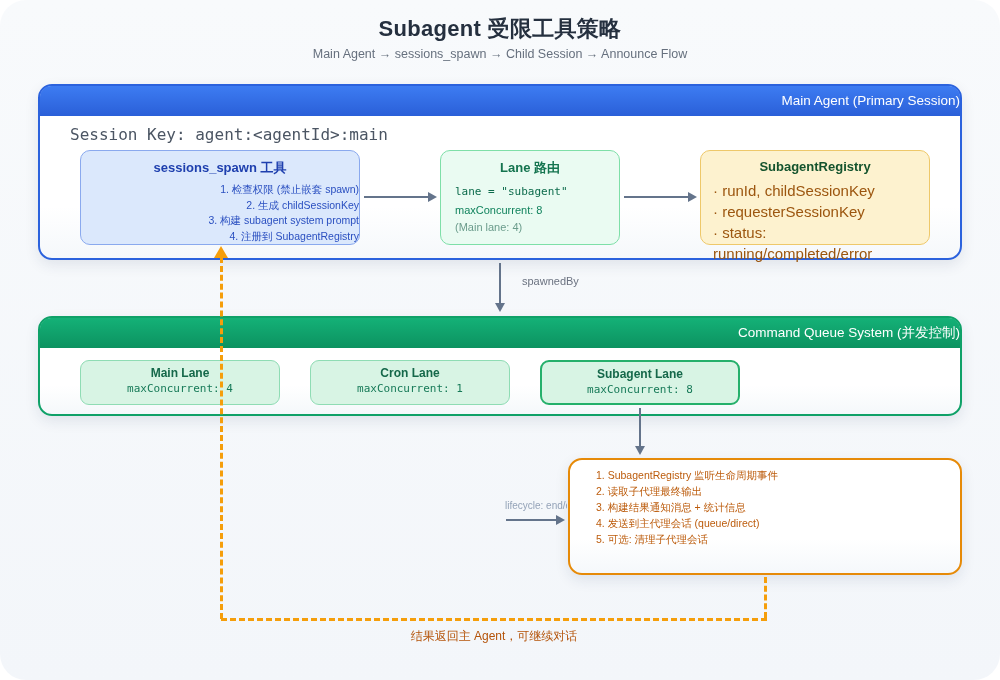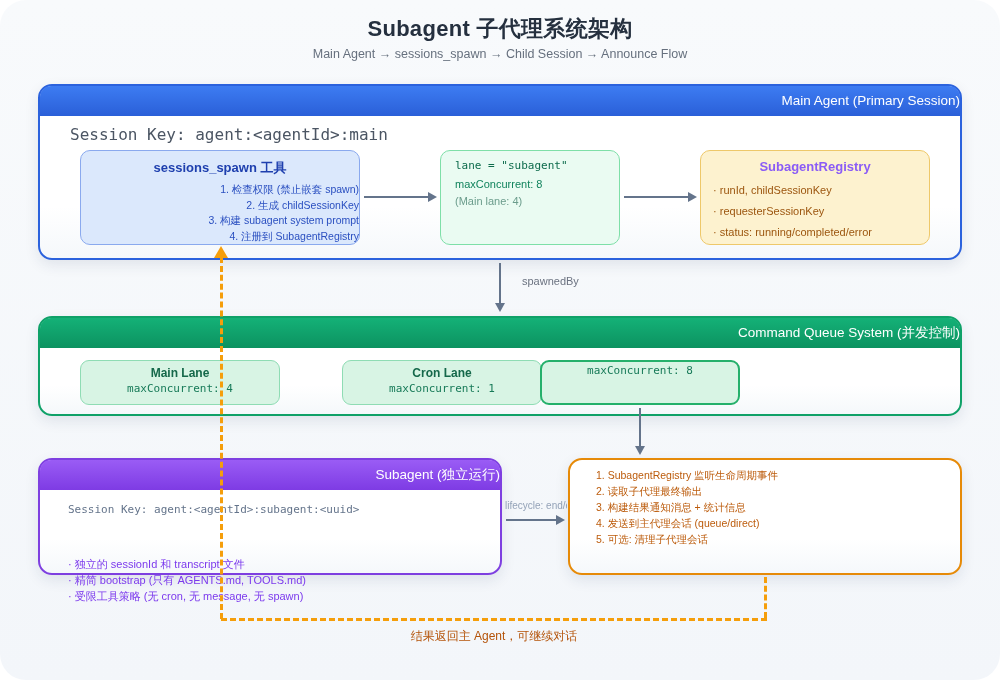--- a/index.html
+++ b/index.html
@@ -48,23 +48,23 @@
   .lane-box { left:440px; top:150px; width:180px; height:95px;
     background:#eafbf2; border:1.5px solid #7edfa8; }
   .lane-box .nt { color:#14744f; }
   .lane-line { padding-left:14px; font-size:11px; }
   .l1 { margin-top:8px; color:#0d6b4c; }
   .l2 { margin-top:6px; color:#11835d; }
   .l3 { margin-top:5px; color:#6b9c8c; }
 
   .reg-box { left:700px; top:150px; width:230px; height:95px;
     background:#fdf2cf; border:1.5px solid #eec86a; }
-  .reg-box .nt { color:#8b5cf6; }
+  .reg-box .nt { color:#14532d; }
   .dot-list { list-style:none; margin-top:6px; padding-left:12px; }
-  .dot-list li { font-size:11px; line-height:21px; }
+  .dot-list li { font-size:15px; line-height:21px; }
   .dot-list li::before { content:"·  "; }
   .reg-box .dot-list li { color:#9c560f; }
 
   
   .qlane { position:absolute; top:360px; width:200px; height:45px; border-radius:9px;
     background:#d8f4e4; border:1.5px solid #8fdcb4; text-align:center; }
   .qlane.strong { border:2px solid #25b06b; }
   .qlane .qt { font-size:12px; font-weight:bold; color:#15684a; margin-top:5px; }
   .qlane .qv { font-size:11px; color:#177a58; margin-top:2px; }
 
@@ -92,39 +92,40 @@
   .dash-head-up { position:absolute; width:0; height:0; z-index:6;
     border-left:7px solid transparent; border-right:7px solid transparent; border-bottom:12px solid #f59e0b; }
   .return-note { position:absolute; left:222px; top:628px; width:544px; text-align:center;
     font-size:12px; color:#b45309; z-index:6; }
 </style>
 </head>
 <body>
 
 <div class="canvas">
 
-  <div class="page-title">Subagent 子代理系统架构</div>
+  <div class="page-title">Subagent 受限工具策略</div>
   <div class="page-subtitle">Main Agent → sessions_spawn → Child Session → Announce Flow</div>
 
   <div class="section sec-main">
     <div class="hd">Main Agent (Primary Session)</div>
   </div>
   <div class="skey mono" style="left:70px; top:125px;">Session Key: agent:&lt;agentId&gt;:main</div>
 
   <div class="node spawn-box">
     <div class="nt">sessions_spawn 工具</div>
     <ol class="num-list">
       <li>检查权限 (禁止嵌套 spawn)</li>
       <li>生成 childSessionKey</li>
       <li>构建 subagent system prompt</li>
       <li>注册到 SubagentRegistry</li>
     </ol>
   </div>
 
   <div class="node lane-box">
+    <div class="nt">Lane 路由</div>
     <div class="lane-line l1 mono">lane = "subagent"</div>
     <div class="lane-line l2">maxConcurrent: 8</div>
     <div class="lane-line l3">(Main lane: 4)</div>
   </div>
 
   <div class="node reg-box">
     <div class="nt">SubagentRegistry</div>
     <ul class="dot-list">
       <li>runId, childSessionKey</li>
       <li>requesterSessionKey</li>
@@ -141,40 +142,32 @@
   <div class="head-down" style="left:495px; top:303px;"></div>
   <div class="flow-label" style="left:522px; top:275px;">spawnedBy</div>
 
   <div class="section sec-queue">
     <div class="hd">Command Queue System (并发控制)</div>
   </div>
   <div class="qlane" style="left:80px;">
     <div class="qt">Main Lane</div>
     <div class="qv mono">maxConcurrent: 4</div>
   </div>
-  <div class="qlane" style="left:310px;margin-left:32px;">
+  <div class="qlane" style="left:310px;">
     <div class="qt">Cron Lane</div>
     <div class="qv mono">maxConcurrent: 1</div>
   </div>
   <div class="qlane strong" style="left:540px;">
+    <div class="qt">Subagent Lane</div>
     <div class="qv mono">maxConcurrent: 8</div>
   </div>
 
   <div class="vline" style="left:639px; top:408px; height:40px;"></div>
   <div class="head-down" style="left:635px; top:446px;"></div>
 
-  <div class="section sec-subagent">
-    <div class="hd">Subagent (独立运行)</div>
-    <div class="skey mono" style="left:28px; top:43px; font-size:11px; color:#64748b;">Session Key: agent:&lt;agentId&gt;:subagent:&lt;uuid&gt;</div>
-    <ul class="sub-list" style="margin-top:66px;">
-      <li>独立的 sessionId 和 transcript 文件</li>
-      <li>精简 bootstrap (只有 AGENTS.md, TOOLS.md)</li>
-      <li>受限工具策略 (无 cron, 无 message, 无 spawn)</li>
-    </ul>
-  </div>
 
   <div class="flow-label clip-label" style="left:505px; top:500px;">lifecycle: end/error</div>
   <div class="hline" style="left:506px; top:519px; width:52px;"></div>
   <div class="head-right" style="left:556px; top:515px;"></div>
 
   <div class="section sec-announce">
     <ol class="ann-list">
       <li>SubagentRegistry 监听生命周期事件</li>
       <li>读取子代理最终输出</li>
       <li>构建结果通知消息 + 统计信息</li>

